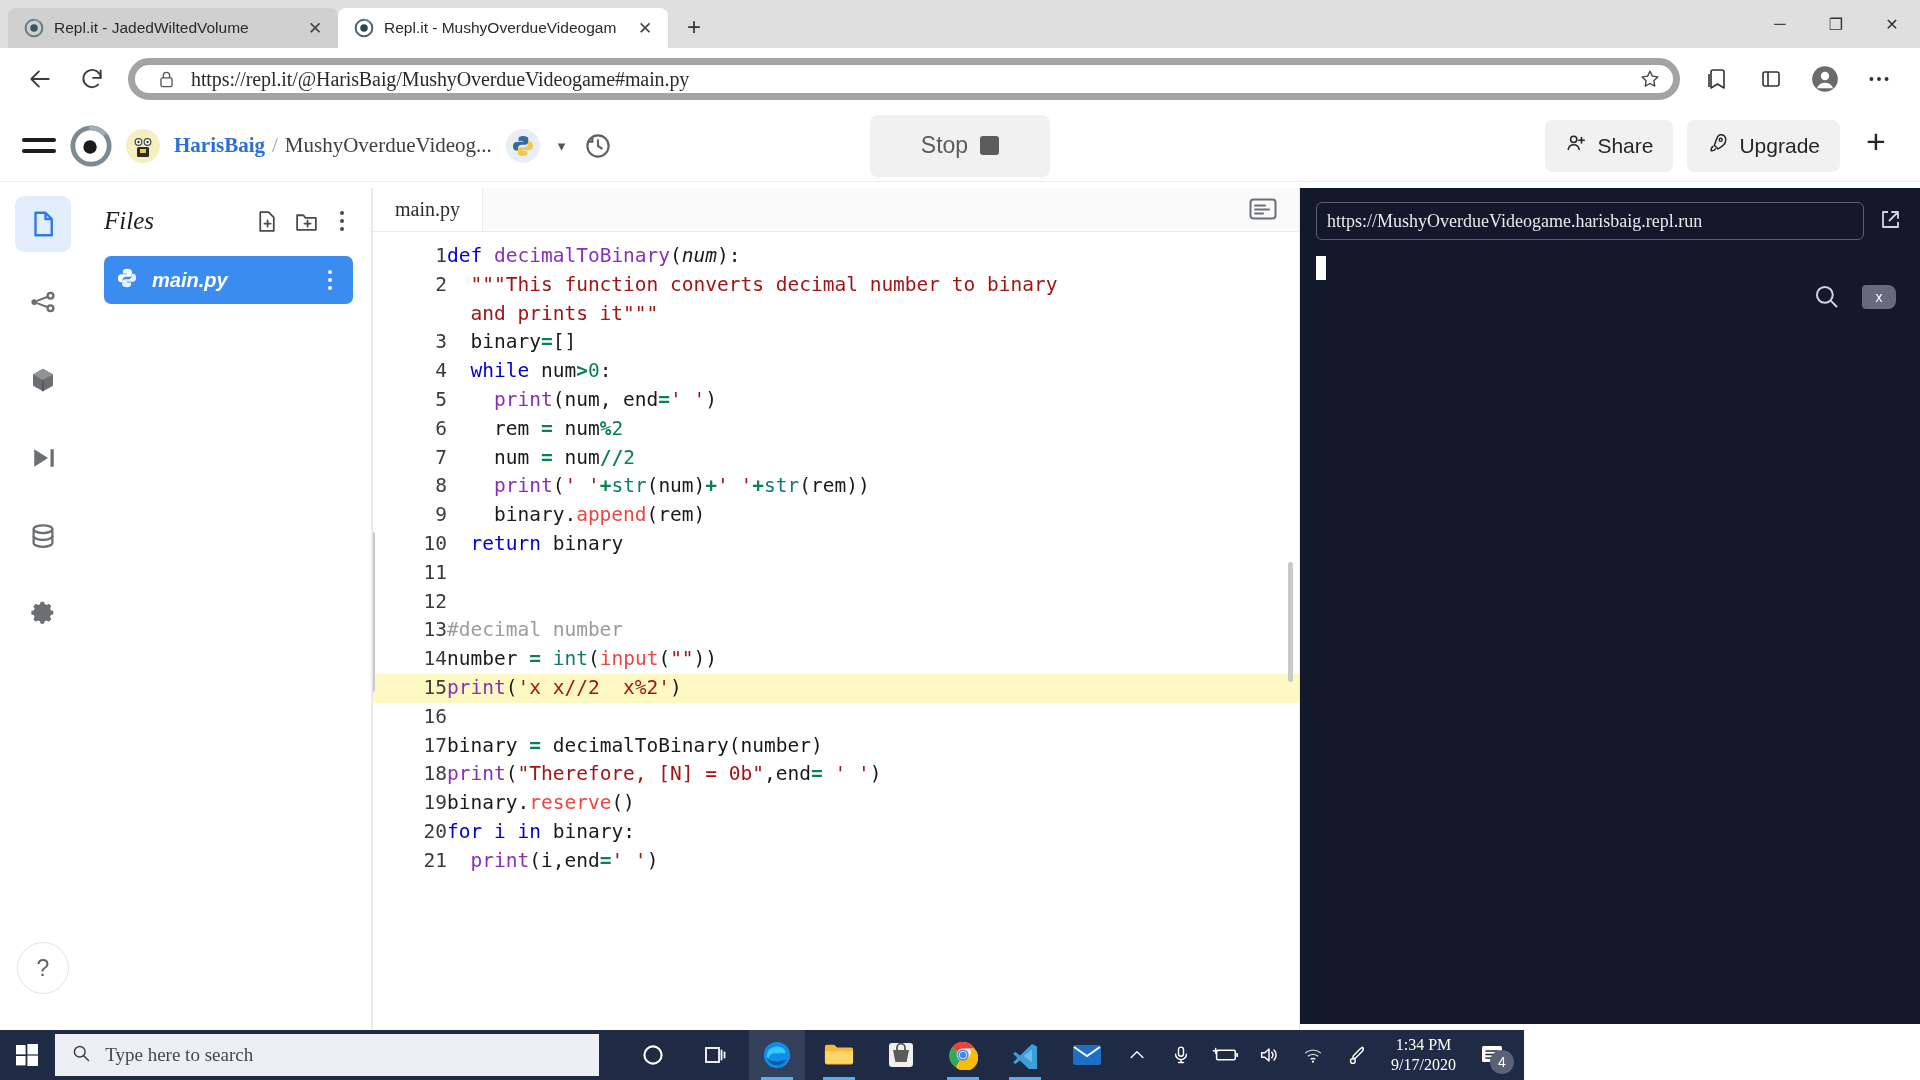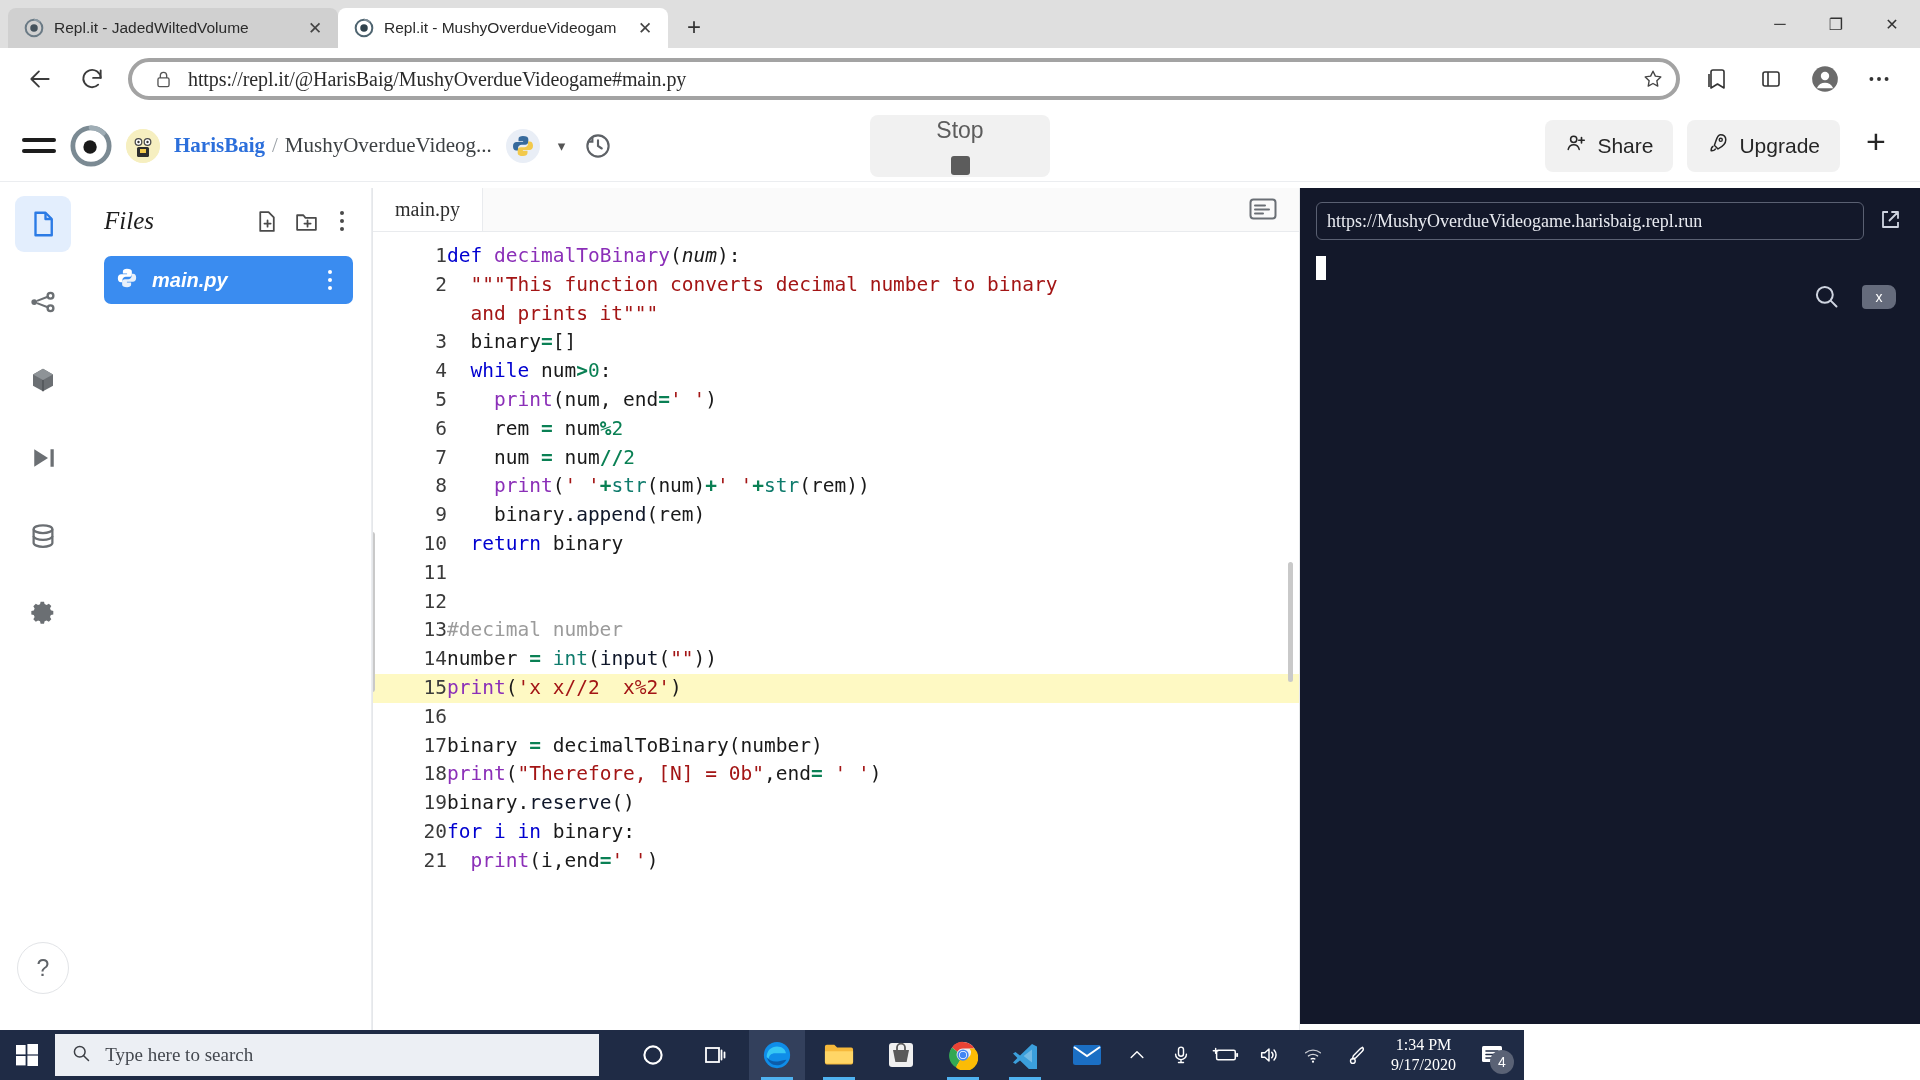--- a/index.html
+++ b/index.html
@@ -33,21 +33,21 @@
   }
   .wincontrols { position: absolute; right: 0; top: 0; height: 48px; display: flex; }
   .wincontrol { width: 56px; height: 48px; display: flex; align-items: center; justify-content: center; color: #333; font-size: 16px; }
 
   .addressbar {
     height: 62px; background: #ffffff; display: flex; align-items: center;
     padding: 0 18px; gap: 8px;
   }
   .nav-btn { width: 44px; height: 44px; display:flex; align-items:center; justify-content:center; color:#3b3b3b; border-radius: 50%; }
   .urlbox {
-    flex: 1; height: 42px; background: #ffffff; border: 4px solid #a3a3a3; border-radius: 21px;
+    flex: 1; height: 42px; background: #ffffff; border: 7px solid #a3a3a3; border-radius: 21px;
     display: flex; align-items: center; padding: 0 10px 0 18px; gap: 12px; margin: 0 6px;
   }
   .url-text { flex: 1; font-size: 20px; color: #2b2b2b; font-family: "Liberation Serif", serif; letter-spacing: -0.1px; }
   .url-icon { width: 26px; height: 26px; display:flex; align-items:center; justify-content:center; color:#555; }
   .tool-btn { width: 46px; height: 44px; display:flex; align-items:center; justify-content:center; color:#333; }
 
   
   .replit-header {
     height: 72px; background: #ffffff; border-bottom: 1px solid #ebedf0;
     display: flex; align-items: center; padding: 0 22px; gap: 14px; position: relative;
@@ -60,21 +60,21 @@
   .crumb-user { color: #2c6fdb; font-weight: bold; }
   .crumb-sep { color: #9aa0a6; }
   .crumb-proj { color: #3c4043; }
   .lang-badge { width: 34px; height: 34px; border-radius: 50%; background: #e9eef6; display:flex;align-items:center;justify-content:center;}
   .chev { color: #555; font-size: 15px; padding: 0 4px;}
   .history-icon { width: 30px; height: 30px; color:#555; }
   .stop-btn {
     position: absolute; left: 50%; transform: translateX(-50%);
     width: 180px; height: 62px; background: #f1f1f1; border-radius: 8px;
     display: flex; align-items: center; justify-content: center; gap: 12px;
-    font-size: 23px; color: #5c5c5c; font-family: "Liberation Sans", sans-serif; flex-direction: column;
+    font-size: 23px; color: #5c5c5c; font-family: "Liberation Sans", sans-serif;
   }
   .stop-sq { width: 19px; height: 19px; background: #5c5c5c; border-radius: 3px; }
   .header-right { margin-left: auto; display: flex; gap: 14px; }
   .pill {
     height: 52px; background: #f1f1f1; border-radius: 8px; padding: 0 20px;
     display: flex; align-items: center; gap: 10px; font-size: 21px; color: #262626;
   }
   .plus-btn { width: 44px; height: 44px; display:flex;align-items:center;justify-content:center; font-size: 34px; color:#262626; font-weight: 300;}
 
   
@@ -132,21 +132,21 @@
   .pane-scroll { position: absolute; right: 6px; top: 330px; width: 5px; height: 120px; background: #c9c9c9; border-radius: 3px; }
 
   
   .k  { color: #0000d0; }            
   .fn { color: #8b2fb8; }            
   .pa { color: #1a1a1a; font-style: italic; }
   .st { color: #a31515; }            
   .nu { color: #0a8054; }            
   .op { color: #0a8054; font-weight: bold; } 
   .cm { color: #9b9b9b; }            
-  .at { color: #0f172a; }            
+  .at { color: #ef4444; }            
   .bi { color: #0f7b6c; }            
 
   .console-pane {
     width: 620px; background: #13182a; display: flex; flex-direction: column;
     padding: 14px 16px; position: relative; margin-bottom: 6px;
   }
   .console-url-row { display: flex; align-items: center; gap: 14px; }
   .console-url {
     flex: 1; height: 38px; border: 1px solid #5a6072; border-radius: 6px; background: #13182a;
     color: #e8eaf0; font-size: 18px; display: flex; align-items: center; padding: 0 10px;

